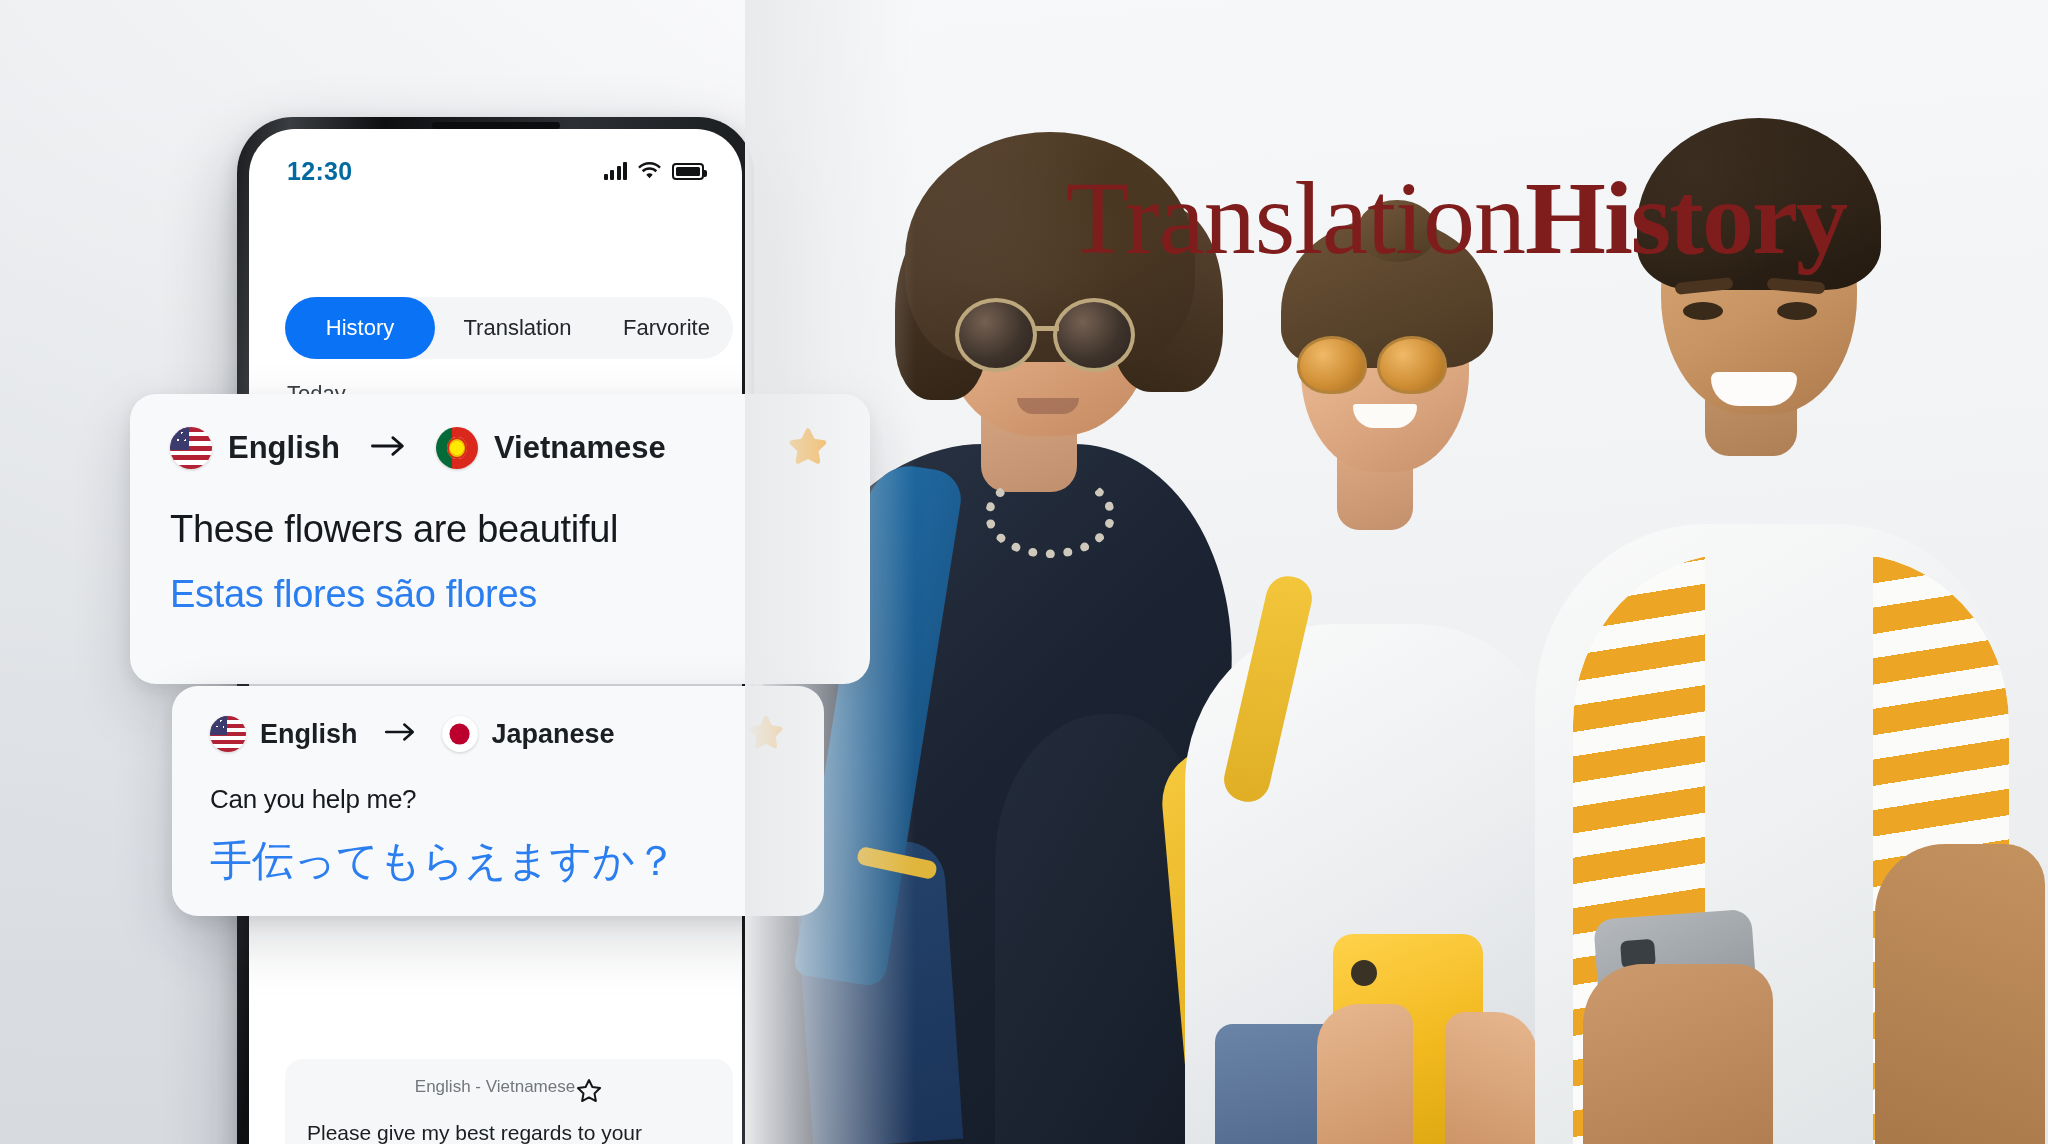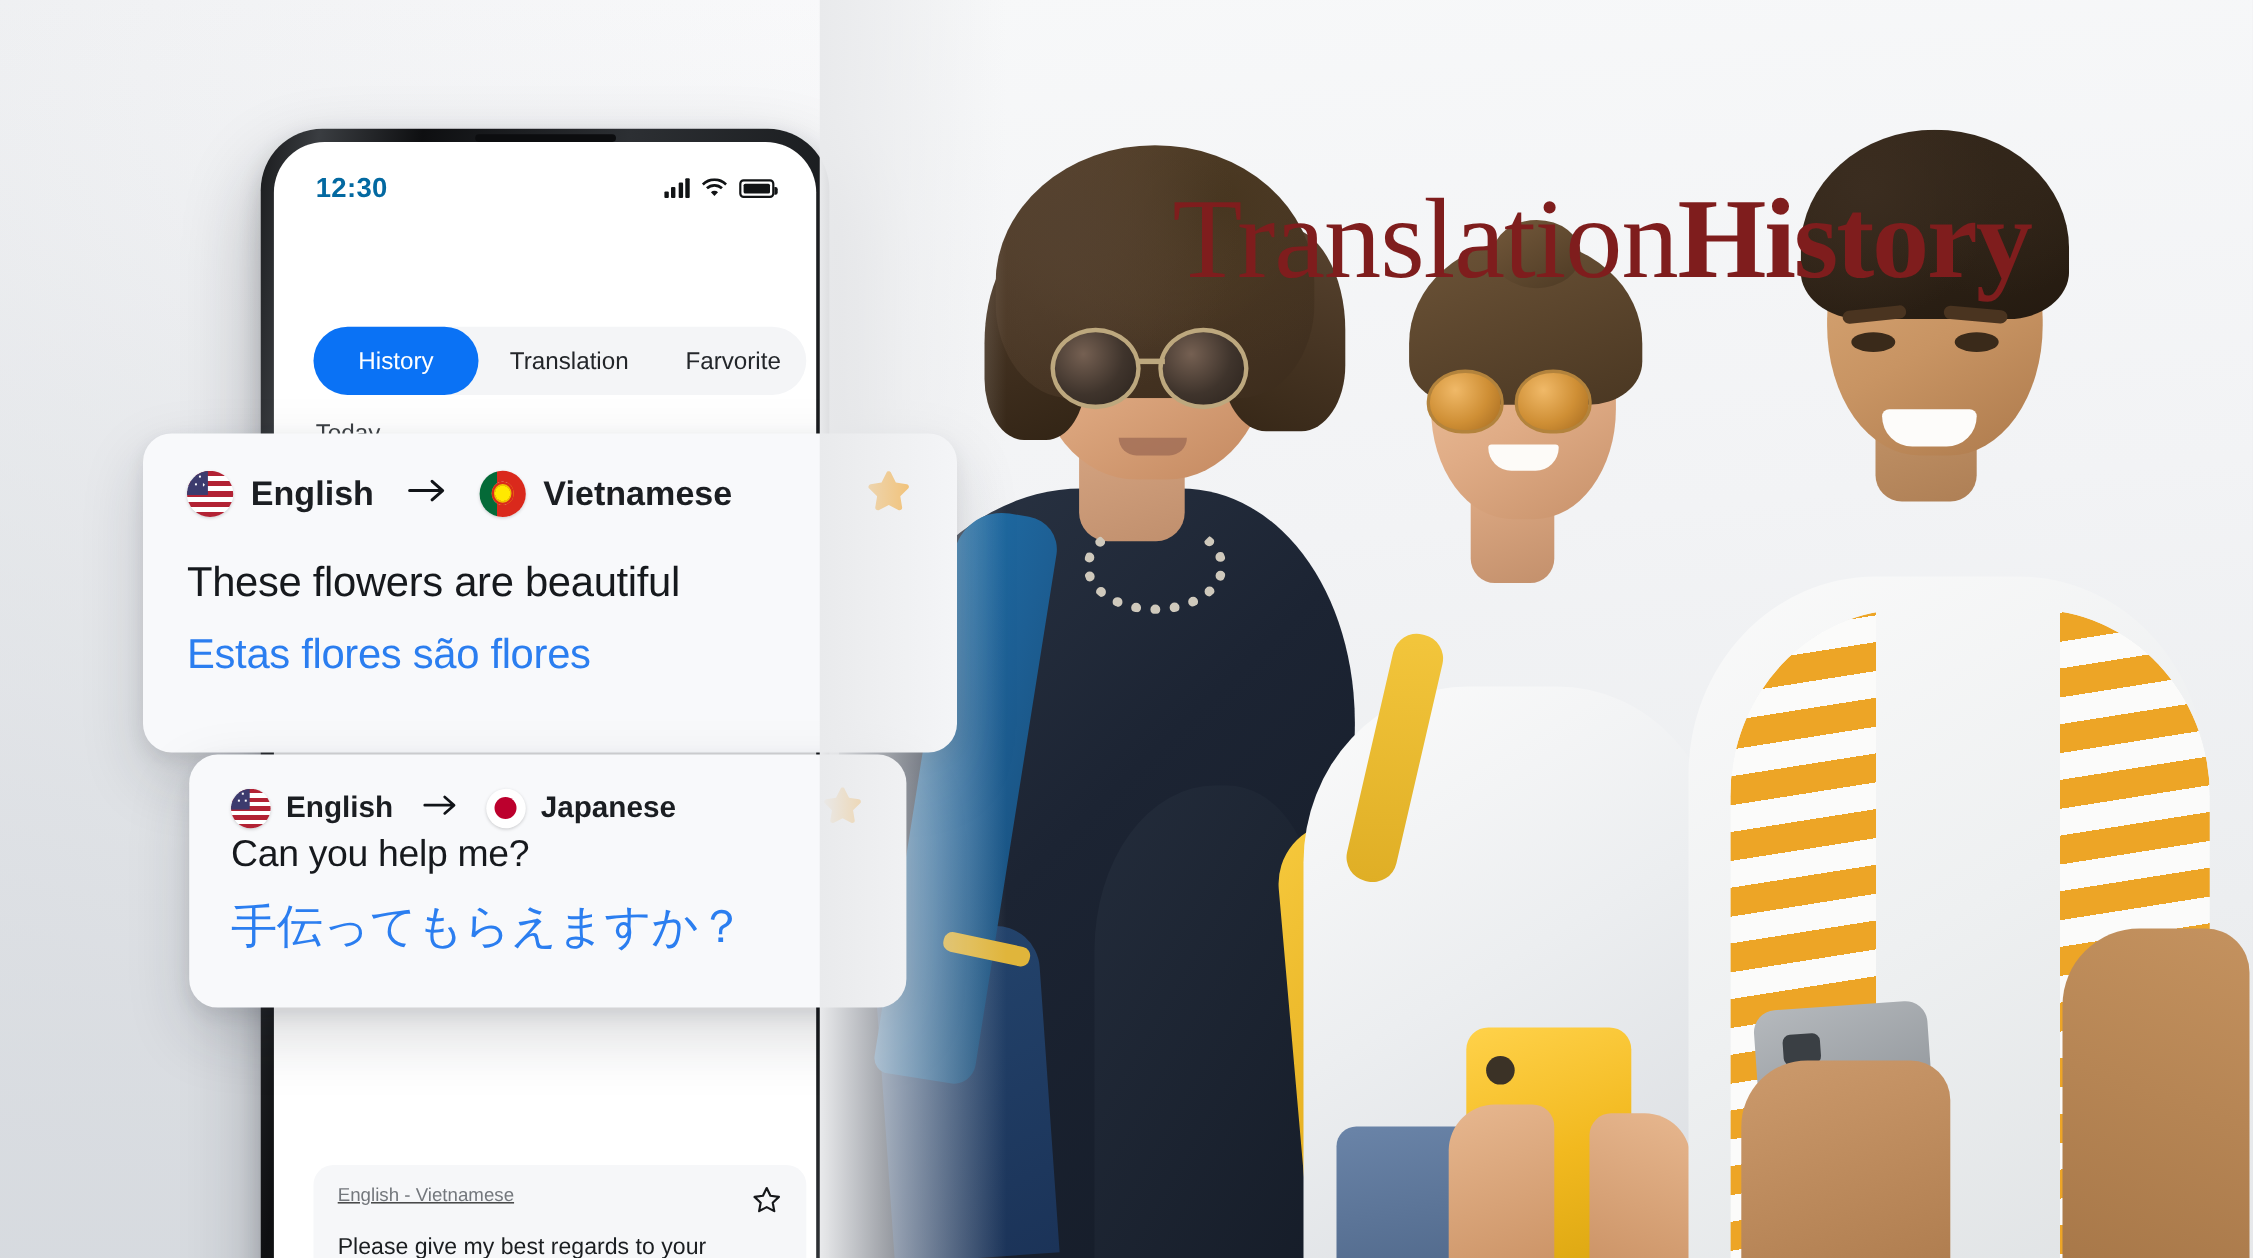--- a/index.html
+++ b/index.html
@@ -381,21 +381,21 @@
 
   
   .list-item {
     position: absolute; left: 36px; top: 930px;
     width: 448px; height: 180px;
     background: #f6f7f9;
     border-radius: 18px;
     padding: 18px 22px;
   }
   .li-head {
-    display: flex; align-items: flex-start; justify-content: space-between; text-decoration: underline;
+    display: flex; align-items: flex-start; justify-content: center;
   }
   .li-langs { font-size: 17px; color: #73777c; }
   .li-src {
     margin-top: 10px; font-size: 21px; color: #1b1e21; line-height: 1.3;
   }
 
   
   .fcard {
     position: absolute;
     background: #f8f9fb;
@@ -454,21 +454,21 @@
 
   .fcard-1 .flag { width: 42px; height: 42px; }
   .fcard-1 .lang-name { font-size: 31px; margin-left: 16px; }
   .fcard-1 .arrow { margin: 0 30px; }
   .fcard-1 .fc-src { font-size: 38px; margin-top: 36px; letter-spacing: -.3px; }
   .fcard-1 .fc-dst { font-size: 38px; margin-top: 22px; letter-spacing: -.3px; }
 
   .fcard-2 .flag { width: 36px; height: 36px; }
   .fcard-2 .lang-name { font-size: 27px; margin-left: 14px; }
   .fcard-2 .arrow { margin: 0 26px; }
-  .fcard-2 .fc-src { font-size: 34px; letter-spacing: -.3px; }
+  .fcard-2 .fc-src { font-size: 26px; margin-top: 28px; letter-spacing: -.3px; }
   .fcard-2 .fc-dst { font-size: 42px; margin-top: 18px; letter-spacing: -.3px; }
 </style>
 </head>
 <body>
 
 <div id="stage">
 
   <div class="bg-base"></div>
   <div class="bg-soft-left"></div>
 

